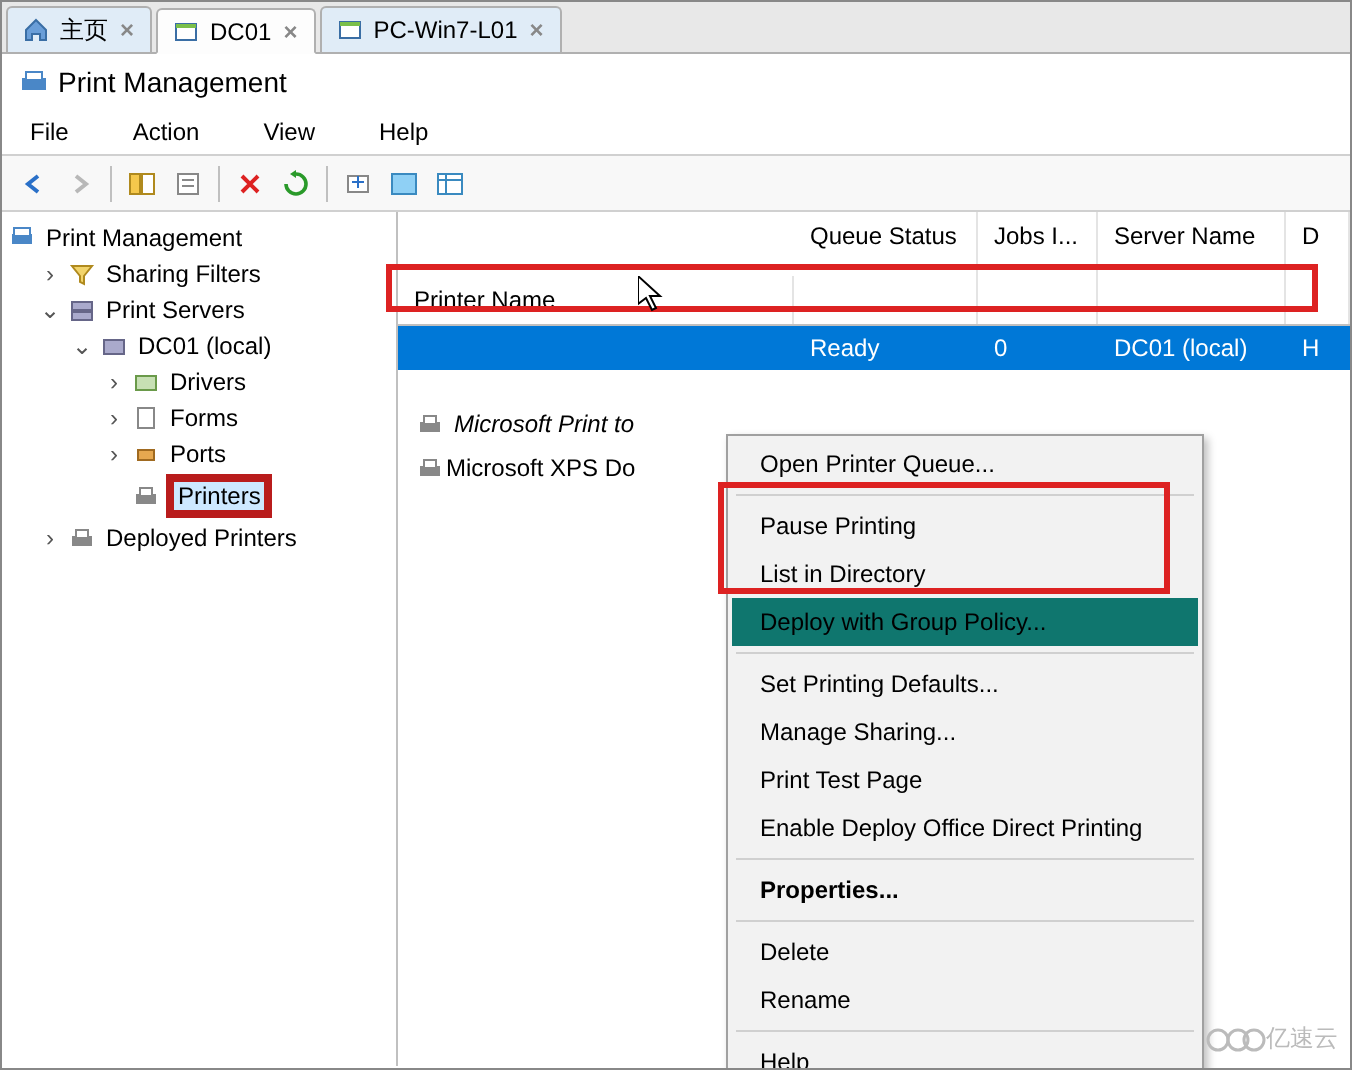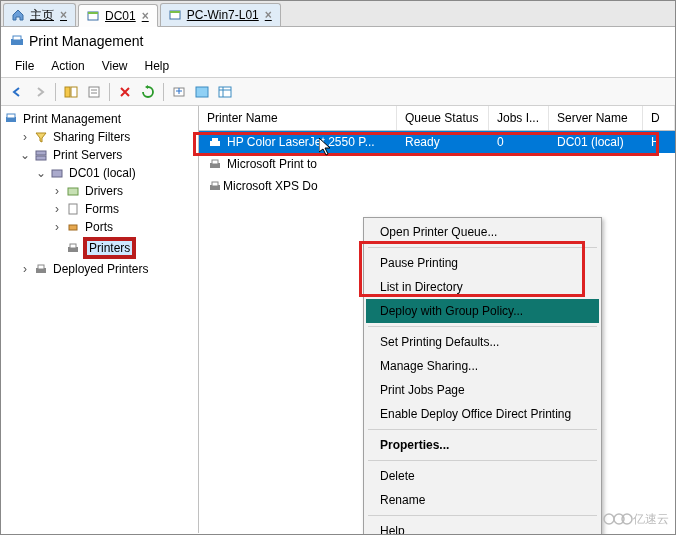--- a/index.html
+++ b/index.html
@@ -1,49 +1,49 @@
 <!DOCTYPE html>
 <html><head>
 <meta charset="utf-8">
 <style>
   * { box-sizing: border-box; font-family: "Segoe UI", Tahoma, sans-serif; font-size: 12px; }
   body { margin: 0; width: 676px; height: 535px; background: #fff; overflow: hidden; border: 1px solid #888; position: relative; }
-  .tabs { display: flex; background: #e8e8e8; border-bottom: 1px solid #b0b0b0; padding: 2px 2px 0 2px; height: 26px; text-decoration: underline; }
+  .tabs { display: flex; background: #e8e8e8; border-bottom: 1px solid #b0b0b0; padding: 2px 2px 0 2px; height: 26px; }
   .tab { display: flex; align-items: center; gap: 4px; padding: 3px 6px; border: 1px solid #b0b0b0; border-bottom: none; margin-right: 2px; border-radius: 3px 3px 0 0; background: #eef4fb; }
   .tab.inactive { background: #e0ecf7; }
   .tab.active { background: #fdfdfd; border-bottom: 1px solid #fdfdfd; position: relative; top: 1px; }
   .tab-close { color: #888; font-weight: bold; padding: 0 2px; }
   .titlebar { display: flex; align-items: center; gap: 4px; padding: 6px 8px; font-size: 14px; }
-  .menubar { display: flex; gap: 1px; padding: 2px 6px; border-bottom: 1px solid #d0d0d0; }
+  .menubar { display: flex; gap: 16px; padding: 2px 6px; border-bottom: 1px solid #d0d0d0; }
   .menubar span { padding: 2px 8px; }
   .toolbar { display: flex; align-items: center; gap: 3px; padding: 3px 6px; border-bottom: 1px solid #d0d0d0; background: #f8f8f8; height: 28px; }
   .tb-btn { width: 20px; height: 20px; display: flex; align-items: center; justify-content: center; border: 1px solid transparent; }
   .tb-sep { width: 1px; height: 18px; background: #c0c0c0; margin: 0 2px; }
   .main { display: flex; height: calc(100% - 26px - 30px - 22px - 28px); }
   .tree { width: 198px; border-right: 1px solid #c0c0c0; padding: 4px 2px; overflow: auto; }
   .tree-row { display: flex; align-items: center; gap: 2px; padding: 1px 2px; white-space: nowrap; }
   .tree-row.sel > .tree-label { border: 4px solid #b91c1c; background: #cde8ff; padding: 0 2px; }
   .tree-label { padding: 0 2px; }
   .tw { display: inline-block; width: 12px; text-align: center; color: #555; }
   .indent0 { padding-left: 0px; } .indent1 { padding-left: 16px; } .indent2 { padding-left: 32px; }
   .indent3 { padding-left: 48px; }
   .listpane { flex: 1; position: relative; }
   .list-headers { display: flex; border-bottom: 1px solid #c0c0c0; background: #fff; }
   .list-headers > div { padding: 5px 8px; border-right: 1px solid #e4e4e4; font-weight: normal; color: #000; }
-  .col-name { width: 198px; } .col-queue { width: 92px; } .col-jobs { width: 60px; } .col-server { width: 94px; } .col-d { flex: 1; }
+  .col-name { width: 198px; margin-top: 32px; } .col-queue { width: 92px; } .col-jobs { width: 60px; } .col-server { width: 94px; } .col-d { flex: 1; }
   .list-row { display: flex; align-items: center; height: 22px; }
   .list-row > div { padding: 2px 8px; overflow: hidden; text-overflow: ellipsis; white-space: nowrap; }
   .list-row.selected { background: #0078d7; color: #fff; }
   .hl-red { position: absolute; border: 3px solid #d22; pointer-events: none; }
   .ctxmenu { position: absolute; left: 362px; top: 188px; width: 239px; background: #f2f2f2; border: 1px solid #a0a0a0; box-shadow: 2px 2px 4px rgba(0,0,0,0.25); padding: 2px; margin-top: 28px; }
   .ctx-item { padding: 5px 14px; white-space: nowrap; }
   .ctx-item.hover { background: #0f766e; }
   .ctx-item.bold { font-weight: bold; }
   .ctx-sep { height: 1px; background: #d0d0d0; margin: 3px 2px; }
-  .watermark { position: absolute; right: 6px; bottom: 6px; color: #bbb; font-size: 13px; display: flex; align-items: flex-start; gap: 0; }
+  .watermark { position: absolute; right: 6px; bottom: 6px; color: #bbb; font-size: 13px; display: flex; align-items: flex-end; gap: 0; }
   .ico { width: 16px; height: 16px; display: inline-flex; align-items: center; justify-content: center; }
   svg { display: block; }
 </style>
 </head>
 <body>
 
 <div class="tabs">
   <div class="tab inactive">
     <span class="ico">
         <svg width="14" height="14">
@@ -256,21 +256,21 @@
             </svg>
           </span>
         <span>HP Color LaserJet 2550 P...</span>
       </div>
       <div class="col-queue">Ready</div>
       <div class="col-jobs">0</div>
       <div class="col-server">DC01 (local)</div>
       <div class="col-d">H</div>
     </div>
     <div class="list-row">
-      <div class="col-name" style="display:flex;align-items:center;gap:4px;">
+      <div class="col-name" style="display:flex;align-items:center;gap:4px;font-style:italic;">
         <span class="ico">
             <svg width="14" height="14">
               <rect x="2" y="6" width="10" height="5" fill="#888"></rect>
               <rect x="4" y="3" width="6" height="4" fill="#fff" stroke="#888"></rect>
             </svg>
           </span>
         <span>Microsoft Print to</span>
       </div>
     </div>
     <div class="list-row">
@@ -295,21 +295,21 @@
 
 <div class="ctxmenu">
   <div class="ctx-item">Open Printer Queue...</div>
   <div class="ctx-sep"></div>
   <div class="ctx-item">Pause Printing</div>
   <div class="ctx-item">List in Directory</div>
   <div class="ctx-item hover">Deploy with Group Policy...</div>
   <div class="ctx-sep"></div>
   <div class="ctx-item">Set Printing Defaults...</div>
   <div class="ctx-item">Manage Sharing...</div>
-  <div class="ctx-item">Print Jobs Page</div>
+  <div class="ctx-item">Print Test Page</div>
   <div class="ctx-item">Enable Deploy Office Direct Printing</div>
   <div class="ctx-sep"></div>
   <div class="ctx-item bold">Properties...</div>
   <div class="ctx-sep"></div>
   <div class="ctx-item">Delete</div>
   <div class="ctx-item">Rename</div>
   <div class="ctx-sep"></div>
   <div class="ctx-item">Help</div>
 </div>
 

